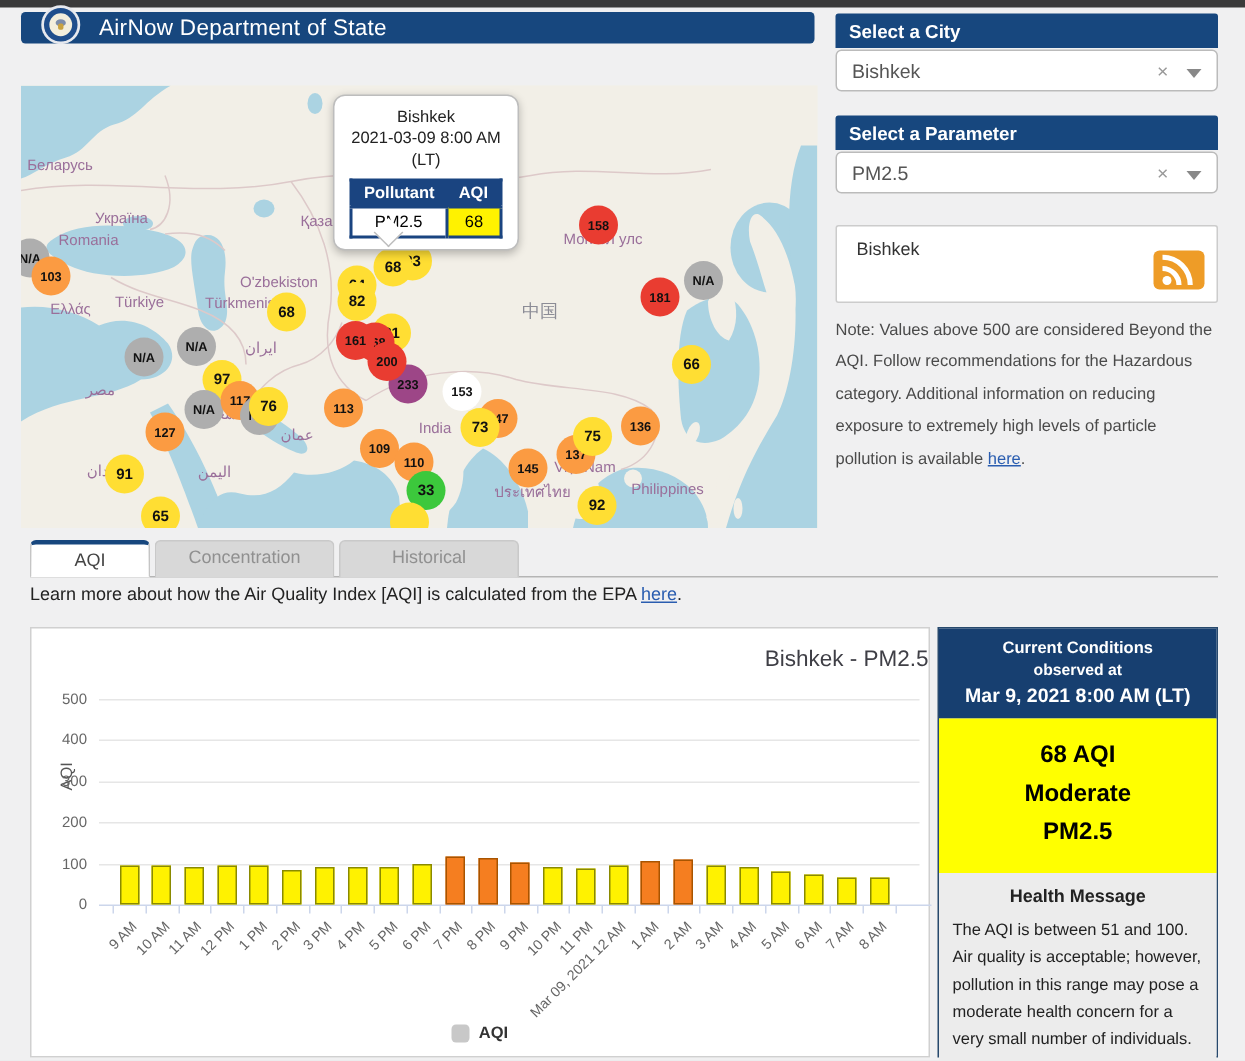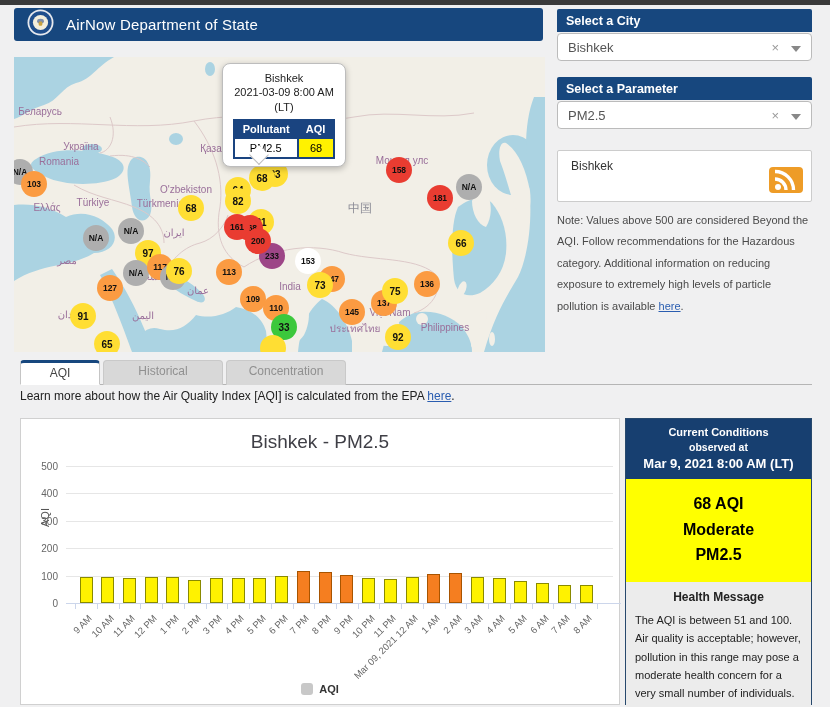--- a/index.html
+++ b/index.html
@@ -2,21 +2,21 @@
 <html><head>
 <meta charset="utf-8">
 <style>
   * { margin:0; padding:0; box-sizing:border-box; }
   html,body { background:#e9e9ea; }
   body { font-family:"Liberation Sans", sans-serif; }
   .page { position:relative; width:830px; height:707px; background:#f0f0f1; overflow:hidden; }
   .top-strip { position:absolute; left:0; top:0; width:830px; height:5px; background:#3a3a3a; }
 
   
-  .app-header { position:absolute; left:14px; top:8px; width:529px; height:33px; background:#17477e;
+  .app-header { position:absolute; left:14px; top:8px; width:529px; height:21px; background:#17477e;
     border-radius:3px; display:flex; align-items:center; padding-left:13px; }
   .app-title { color:#fff; font-size:15px; letter-spacing:.2px; margin-left:12px; }
 
   
   .map { position:absolute; left:14px; top:57px; width:531px; height:295px; background:#f2efe7; overflow:hidden; }
   .map svg.bg { position:absolute; left:0; top:0; }
   .map-label { position:absolute; transform:translate(-50%,-50%); color:#9a6f9a; font-size:10px; white-space:nowrap; z-index:5; }
   .map-label.big { font-size:12px; color:#8c8c96; }
   .marker { position:absolute; width:26px; height:26px; border-radius:50%; transform:translate(-50%,-50%);
     display:flex; align-items:center; justify-content:center; font-weight:bold; font-size:10px; color:#111; z-index:10; cursor:pointer; }
@@ -48,21 +48,21 @@
   .sel-clear { position:absolute; right:32px; top:6px; color:#999; font-size:13px; cursor:pointer; }
   .sel-caret { position:absolute; right:10px; top:12px; width:0; height:0; border-left:5px solid transparent;
     border-right:5px solid transparent; border-top:6px solid #888; cursor:pointer; }
   .rss-box { position:absolute; left:557px; top:150px; width:255px; height:52px; background:#fff; border:1px solid #ccc; border-radius:2px; }
   .rss-label { position:absolute; left:13px; top:8px; font-size:12px; color:#333; }
   .rss-icon { position:absolute; right:8px; bottom:8px; width:34px; height:26px; background:#ee9c27; border-radius:4px; cursor:pointer; }
   .note { position:absolute; left:557px; top:210px; width:256px; font-size:11px; color:#4a4a4a; line-height:1.95; }
 
   
   .chart-panel { position:absolute; left:20px; top:418px; width:600px; height:287px; background:#fff; border:1px solid #d0d0d0; }
-  .chart-title { position:absolute; left:0; top:12px; width:100%; text-align:center; font-size:19px; color:#3f3f46; }
+  .chart-title { position:absolute; left:0; top:12px; width:100%; text-align:right; font-size:15px; color:#3f3f46; }
   .ylab { position:absolute; left:18px; top:108px; font-size:11px; color:#555; transform:rotate(-90deg); transform-origin:left top; }
   .gridline { position:absolute; height:1px; background:#e6e6e6; }
   .axis-line { position:absolute; height:1px; background:#ccd6eb; }
   .ytick-label { position:absolute; width:30px; text-align:right; font-size:10px; color:#666; }
   .bar { position:absolute; cursor:pointer; }
   .xtick { position:absolute; width:1px; height:5px; background:#ccd6eb; }
   .xlabel { position:absolute; white-space:nowrap; font-size:9.5px; color:#666; width:120px; text-align:right;
     transform:rotate(-45deg); transform-origin:100% 50%; }
   .legend { position:absolute; left:0; top:264px; width:100%; display:flex; justify-content:center; align-items:center; gap:6px; cursor:pointer; }
   .legend .swatch { width:12px; height:12px; background:#c8c8c8; border-radius:3px; }
@@ -191,21 +191,21 @@
         <div class="marker small-text" style="left: 262px; top: 251px; background: rgb(251, 155, 66);">110</div>
         <div class="marker" style="left: 270px; top: 270px; background: rgb(60, 200, 60);">33</div>
         <div class="marker" style="left: 259px; top: 291px; background: rgb(255, 222, 51);"></div>
         <div class="marker small-text" style="left: 318px; top: 222px; background: rgb(251, 155, 66);">147</div>
         <div class="marker" style="left: 306px; top: 228px; background: rgb(255, 222, 51);">73</div>
         <div class="marker small-text" style="left: 338px; top: 255px; background: rgb(251, 155, 66);">145</div>
         <div class="marker small-text" style="left: 370px; top: 246px; background: rgb(251, 155, 66);">137</div>
         <div class="marker" style="left: 381px; top: 234px; background: rgb(255, 222, 51);">75</div>
         <div class="marker small-text" style="left: 413px; top: 227px; background: rgb(251, 155, 66);">136</div>
         <div class="marker" style="left: 384px; top: 280px; background: rgb(255, 222, 51);">92</div>
-        <div class="marker small-text" style="left: 385px; top: 93px; background: rgb(233, 60, 49); margin-top: 20px;">158</div>
+        <div class="marker small-text" style="left: 385px; top: 93px; background: rgb(233, 60, 49);">158</div>
         <div class="marker small-text" style="left: 426px; top: 141px; background: rgb(233, 60, 49);">181</div>
         <div class="marker small-text" style="left: 455px; top: 130px; background: rgb(174, 174, 174);">N/A</div>
         <div class="marker" style="left: 447px; top: 186px; background: rgb(255, 222, 51);">66</div>
       </div>
 
     <div class="tooltip">
       <div class="tt-line">Bishkek</div>
       <div class="tt-line">2021-03-09 8:00 AM</div>
       <div class="tt-line">(LT)</div>
       <table>
@@ -219,22 +219,22 @@
           <td class="aqi-cell">68</td>
         </tr>
       </tbody>
         </table>
     </div>
     <div class="tt-pointer"></div>
   </div>
 
   <div class="tabs">
     <div class="tab active">AQI</div>
+    <div class="tab inactive">Concentration</div>
     <div class="tab inactive">Historical</div>
-    <div class="tab inactive">Concentration</div>
   </div>
   <div class="learn-more"><span>Learn more about how the Air Quality Index [AQI] is calculated from the EPA </span><a class="link" href="#">here</a><span>.</span></div>
 
   <div class="side-head" style="top:9px;">Select a City</div>
   <div class="side-select" style="top:33px;">
     <span>Bishkek</span>
     <span class="sel-clear">×</span>
     <span class="sel-caret"></span>
   </div>
   <div class="side-head" style="top:77px;">Select a Parameter</div>

